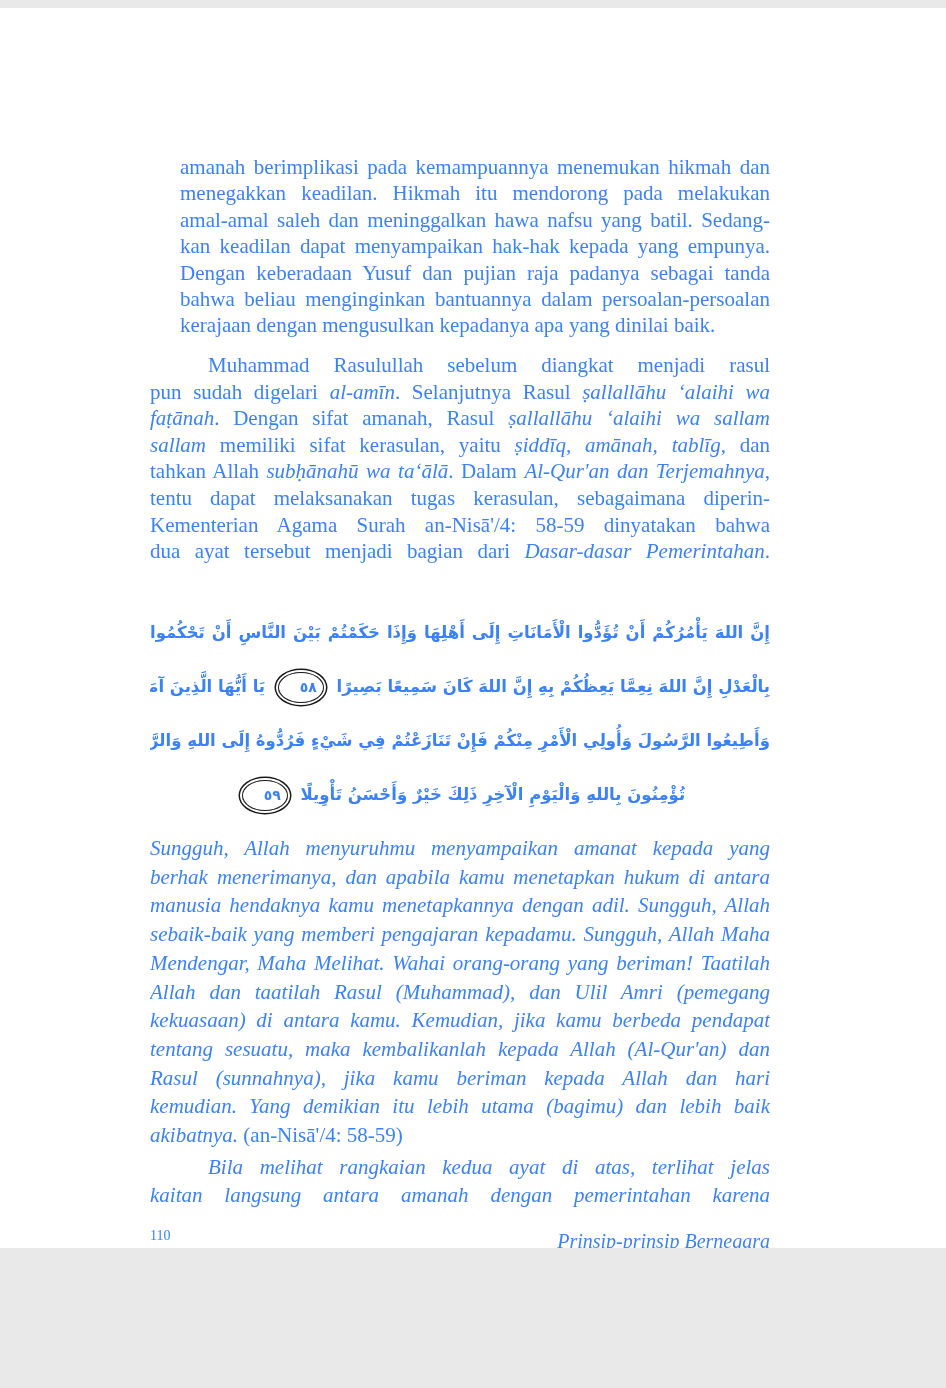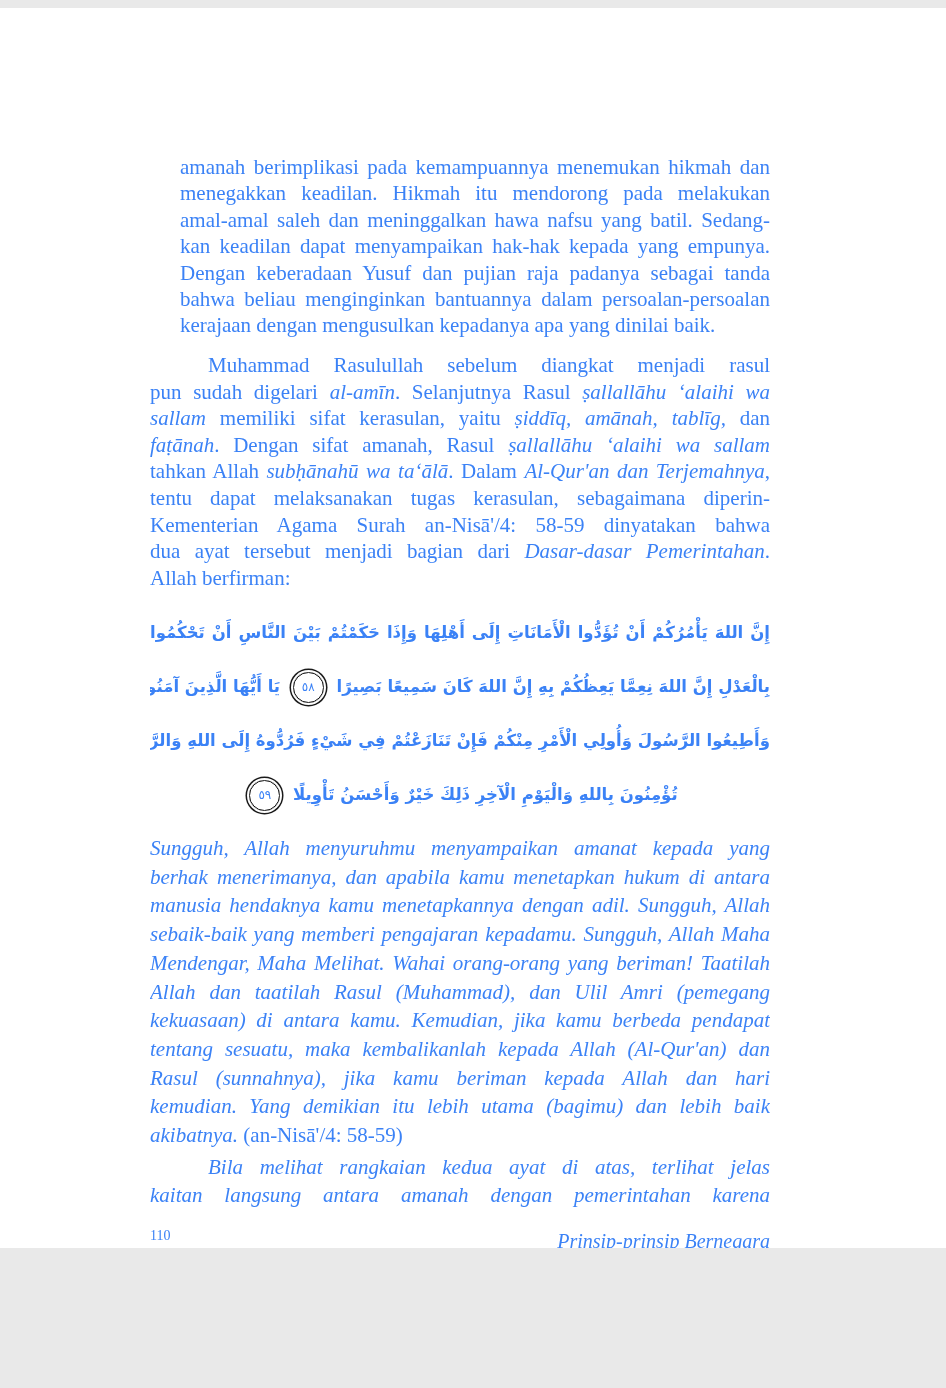--- a/index.html
+++ b/index.html
@@ -32,22 +32,22 @@
     font-family:"DejaVu Sans","Liberation Sans",sans-serif;
     font-weight:bold;
     font-size:16.5px;
   }
   .arabic .line{height:54px;line-height:54px;}
   .arabic .line.last{text-align-last:center;}
   .ayah{
     display:inline-block;width:29px;height:29px;line-height:29px;
     border:1.5px solid #1a1a1a;border-radius:50%;
     box-shadow:0 0 0 2px #ffffff,0 0 0 3.5px #1a1a1a;
-    text-align:center;text-align-last:center;font-size:12px;font-weight:normal;
-    vertical-align:middle;margin:0 7px;
+    text-align:center;text-align-last:center;font-size:14px;font-weight:bold;
+    vertical-align:middle;margin:0 7px;padding-left:15px;
   }
 
   
   .trans{left:150px;top:826px;width:620px;font-size:21px;line-height:28.7px;font-style:italic;}
 
   
   .p3{left:150px;top:1146px;width:620px;font-size:21px;line-height:27.5px;font-style:italic;}
   .p3 .line:first-child{text-indent:58px;}
   .p3 .line.last{text-align-last:justify;}
 
@@ -66,27 +66,26 @@
       <div class="line"><span>amal-amal saleh dan meninggalkan hawa nafsu yang batil. Sedang-</span></div>
       <div class="line"><span>kan keadilan dapat menyampaikan hak-hak kepada yang empunya.</span></div>
       <div class="line"><span>Dengan keberadaan Yusuf dan pujian raja padanya sebagai tanda</span></div>
       <div class="line"><span>bahwa beliau menginginkan bantuannya dalam persoalan-persoalan</span></div>
       <div class="line last"><span>kerajaan dengan mengusulkan kepadanya apa yang dinilai baik.</span></div>
     </div>
 
   <div class="block p2">
       <div class="line"><span>Muhammad Rasulullah sebelum diangkat menjadi rasul</span></div>
       <div class="line"><span>pun sudah digelari </span><span class="it">al-amīn</span><span>. Selanjutnya Rasul </span><span class="it">ṣallallāhu ‘alaihi wa</span></div>
+      <div class="line"><span class="it">faṭānah</span><span>. Dengan sifat amanah, Rasul </span><span class="it">ṣallallāhu ‘alaihi wa sallam</span></div>
       <div class="line"><span class="it">sallam</span><span> memiliki sifat kerasulan, yaitu </span><span class="it">ṣiddīq, amānah, tablīg,</span><span> dan</span></div>
-      <div class="line"><span class="it">faṭānah</span><span>. Dengan sifat amanah, Rasul </span><span class="it">ṣallallāhu ‘alaihi wa sallam</span></div>
       <div class="line"><span>tahkan Allah </span><span class="it">subḥānahū wa ta‘ālā</span><span>. Dalam </span><span class="it">Al-Qur'an dan Terjemahnya</span><span>,</span></div>
       <div class="line"><span>tentu dapat melaksanakan tugas kerasulan, sebagaimana diperin-</span></div>
       <div class="line"><span>Kementerian Agama Surah an-Nisā'/4: 58-59 dinyatakan bahwa</span></div>
       <div class="line"><span>dua ayat tersebut menjadi bagian dari </span><span class="it">Dasar-dasar Pemerintahan</span><span>.</span></div>
-      <div class="line last"><span>Allah berfirman:</span></div>
     </div>
 
   <div class="block arabic">
       <div class="line"><span>إِنَّ اللهَ يَأْمُرُكُمْ أَنْ تُؤَدُّوا الْأَمَانَاتِ إِلَى أَهْلِهَا وَإِذَا حَكَمْتُمْ بَيْنَ النَّاسِ أَنْ تَحْكُمُوا</span></div>
       <div class="line"><span>بِالْعَدْلِ إِنَّ اللهَ نِعِمَّا يَعِظُكُمْ بِهِ إِنَّ اللهَ كَانَ سَمِيعًا بَصِيرًا </span><span class="ayah">٥٨</span><span> يَا أَيُّهَا الَّذِينَ آمَنُوا أَطِيعُوا اللهَ</span></div>
       <div class="line"><span>وَأَطِيعُوا الرَّسُولَ وَأُولِي الْأَمْرِ مِنْكُمْ فَإِنْ تَنَازَعْتُمْ فِي شَيْءٍ فَرُدُّوهُ إِلَى اللهِ وَالرَّسُولِ إِنْ كُنْتُمْ</span></div>
       <div class="line last"><span>تُؤْمِنُونَ بِاللهِ وَالْيَوْمِ الْآخِرِ ذَلِكَ خَيْرٌ وَأَحْسَنُ تَأْوِيلًا </span><span class="ayah">٥٩</span></div>
     </div>
 
   <div class="block trans">

